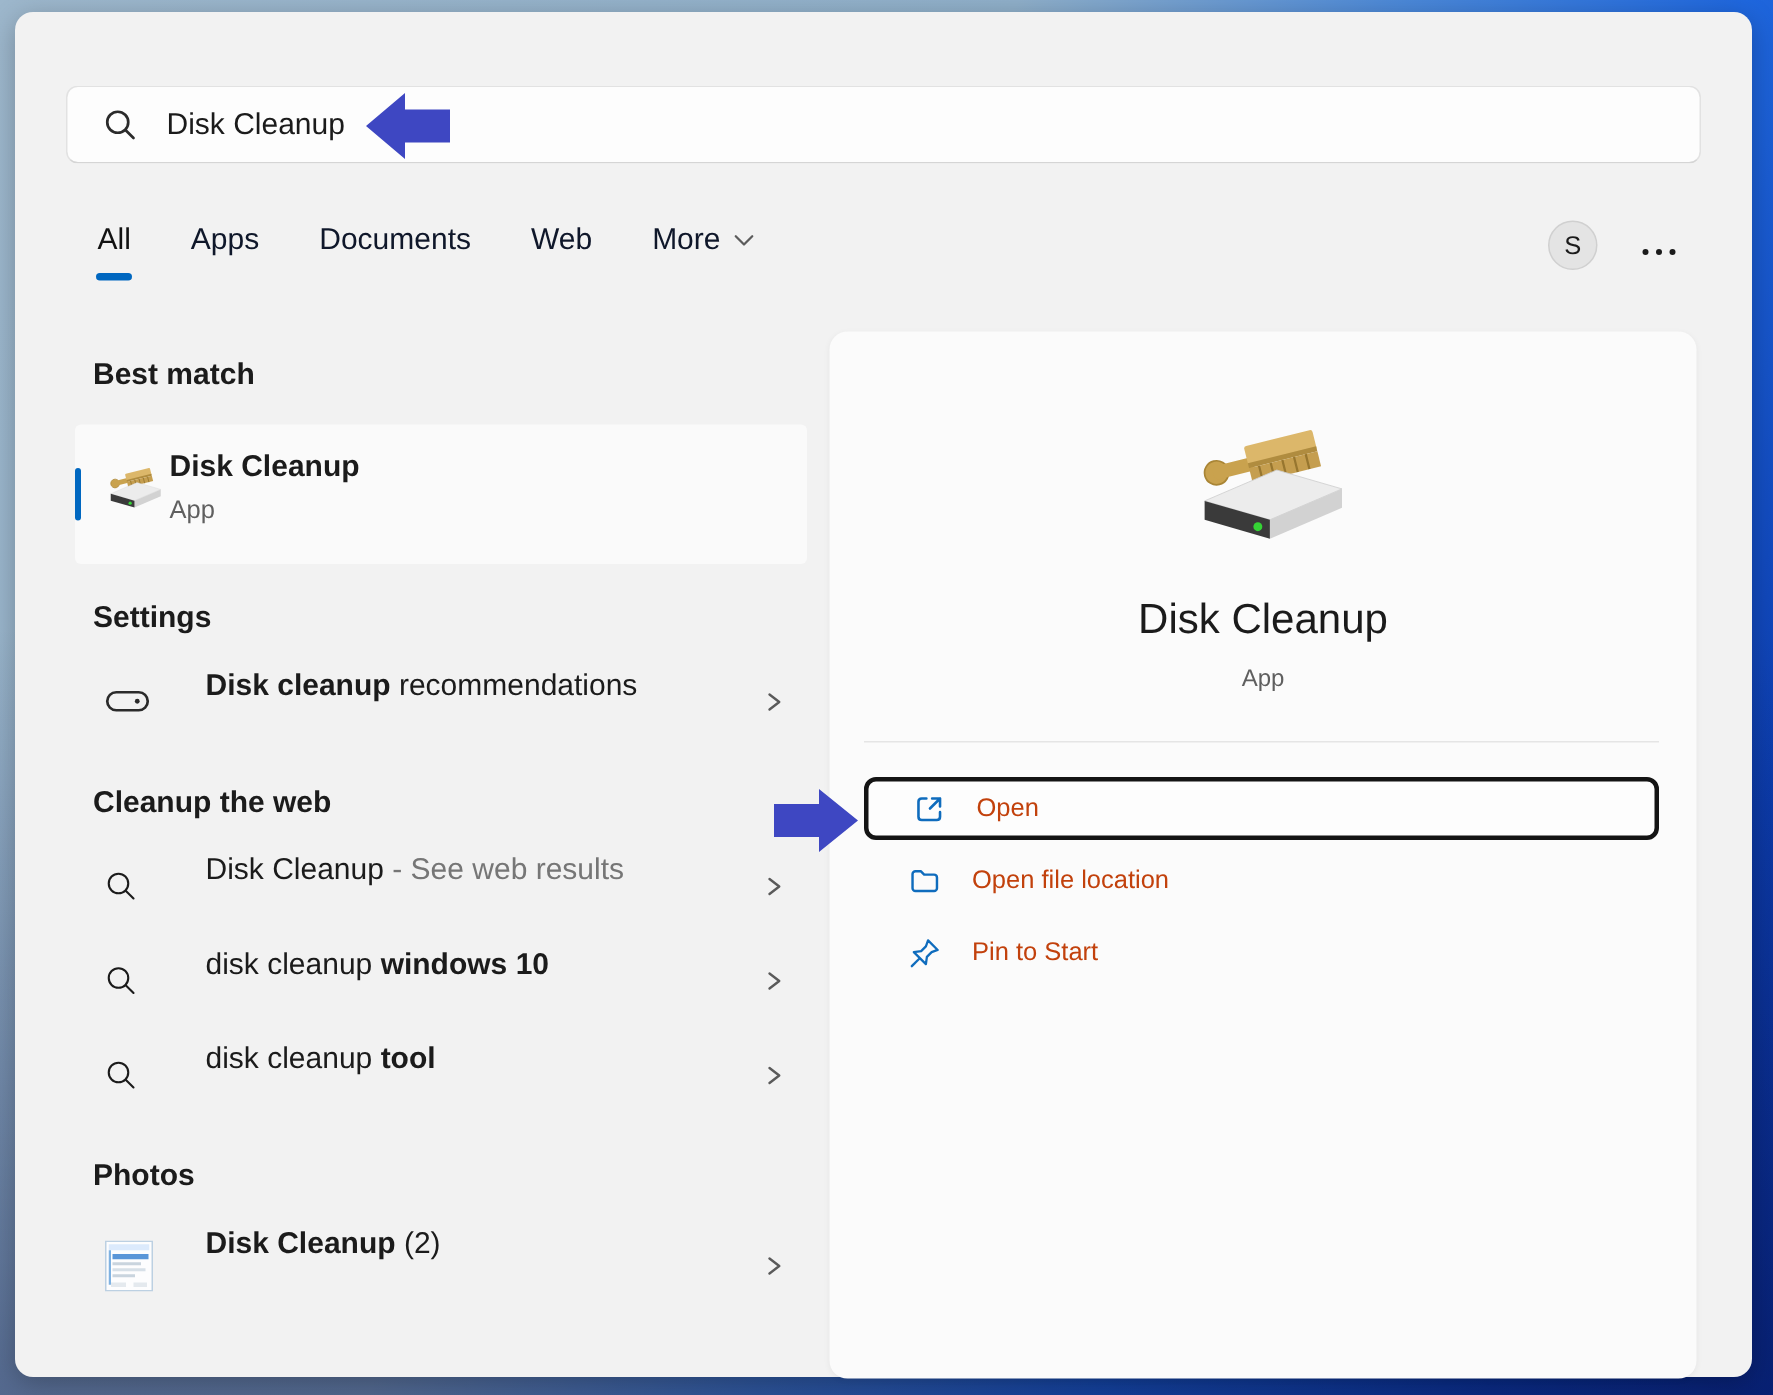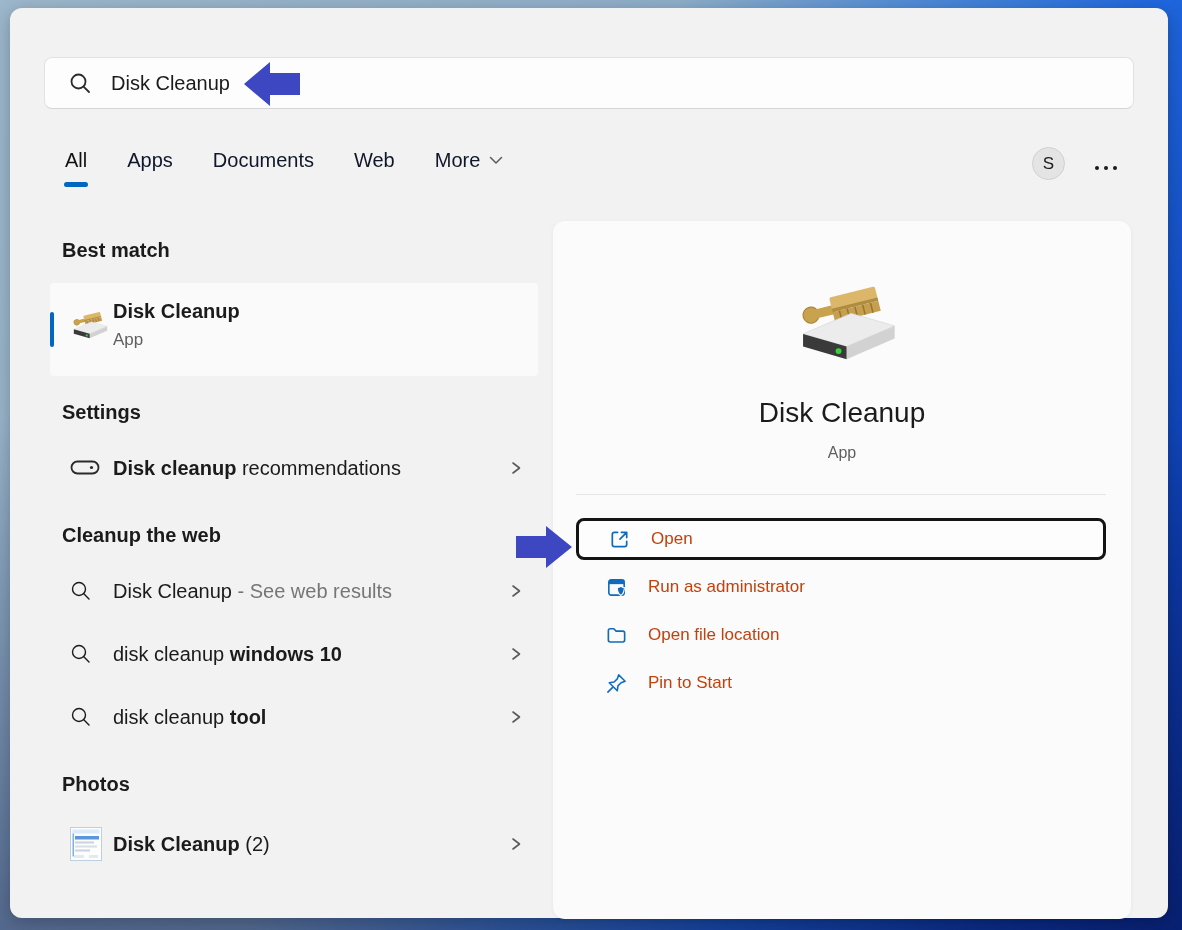--- a/index.html
+++ b/index.html
@@ -39,22 +39,22 @@
   #h-settings{left:52px;top:393px;}
   #h-web{left:52px;top:516px;}
   #h-photos{left:52px;top:765px;}
   .best-item{position:absolute;left:40px;top:275px;width:488px;height:93px;
              background:#fafafa;border-radius:4px;}
   .best-accent{position:absolute;left:0;top:29px;width:4px;height:35px;border-radius:2px;
                background:var(--accent,#0067c0);}
   .best-icon{position:absolute;left:18px;top:26px;}
   .best-title{position:absolute;left:63px;top:17px;font-size:20px;font-weight:700;color:#1b1b1b;}
   .best-sub{position:absolute;left:63px;top:47px;font-size:17px;color:#5f5f5f;}
-  .row{position:absolute;left:40px;width:488px;height:44px;display:flex;align-items:center;
-       box-sizing:border-box;padding-left:20px;border-radius:4px;}
+  .row{position:absolute;left:40px;width:488px;height:44px;display:flex;
+       box-sizing:border-box;padding-left:20px;border-radius:4px;gap:24px;}
   .row .ric{width:43px;flex:none;display:flex;align-items:center;}
   .rtext{font-size:20px;color:#1b1b1b;white-space:pre;}
   .rtext b{font-weight:700;}
   .rtext .muted{color:#767676;}
   .chev{margin-left:auto;margin-right:16px;display:flex;align-items:center;}
   #row-settings{top:438px;}
   #row-web0{top:561px;}
   #row-web1{top:624px;}
   #row-web2{top:687px;}
   #row-photos{top:810px;height:52px;}
@@ -252,30 +252,20 @@
         <div class="action hl">
           <span class="aic">
             <svg width="23" height="23" viewBox="0 0 24 24">
               <path d="M10 4.5 H6.8 C5.3 4.5 4.5 5.3 4.5 6.8 V17.2 C4.5 18.7 5.3 19.5 6.8 19.5 H17.2 C18.7 19.5 19.5 18.7 19.5 17.2 V14" fill="none" style="stroke:var(--action-icon-blue,#0f6cbd)" stroke-width="1.8" stroke-linecap="round"></path>
               <path d="M14 4.5 H19.5 V10 M19.5 4.5 L12.5 11.5" fill="none" style="stroke:var(--action-icon-blue,#0f6cbd)" stroke-width="1.8" stroke-linecap="round" stroke-linejoin="round"></path>
             </svg>
           </span>
           <span class="action-label">Open</span>
         </div>
 
-        <div class="action">
-          <span class="aic">
-            <svg width="23" height="23" viewBox="0 0 24 24">
-              <rect x="4" y="4" width="16" height="16" rx="2.5" fill="none" style="stroke:var(--action-icon-blue,#0f6cbd)" stroke-width="1.7"></rect>
-              <path d="M4 4 H20 V8.5 H4 Z" style="fill:var(--action-icon-blue,#0f6cbd)"></path>
-              <path d="M16.5 10.5 C17.5 11.6 18.8 12 20.2 12 C20.2 16 18.7 19 16.5 20.3 C14.3 19 12.8 16 12.8 12 C14.2 12 15.5 11.6 16.5 10.5 Z" style="fill:var(--action-icon-blue,#0f6cbd)" stroke="#fbfbfb" stroke-width="1.2"></path>
-            </svg>
-          </span>
-          <span class="action-label">Run as administrator</span>
-        </div>
 
         <div class="action">
           <span class="aic">
             <svg width="23" height="23" viewBox="0 0 24 24">
               <path d="M3.5 7 C3.5 5.9 4.4 5 5.5 5 H9.2 L11.6 7.4 H18.5 C19.6 7.4 20.5 8.3 20.5 9.4 V16.8 C20.5 17.9 19.6 18.8 18.5 18.8 H5.5 C4.4 18.8 3.5 17.9 3.5 16.8 Z" fill="none" style="stroke:var(--action-icon-blue,#0f6cbd)" stroke-width="1.7" stroke-linejoin="round"></path>
             </svg>
           </span>
           <span class="action-label">Open file location</span>
         </div>
 

